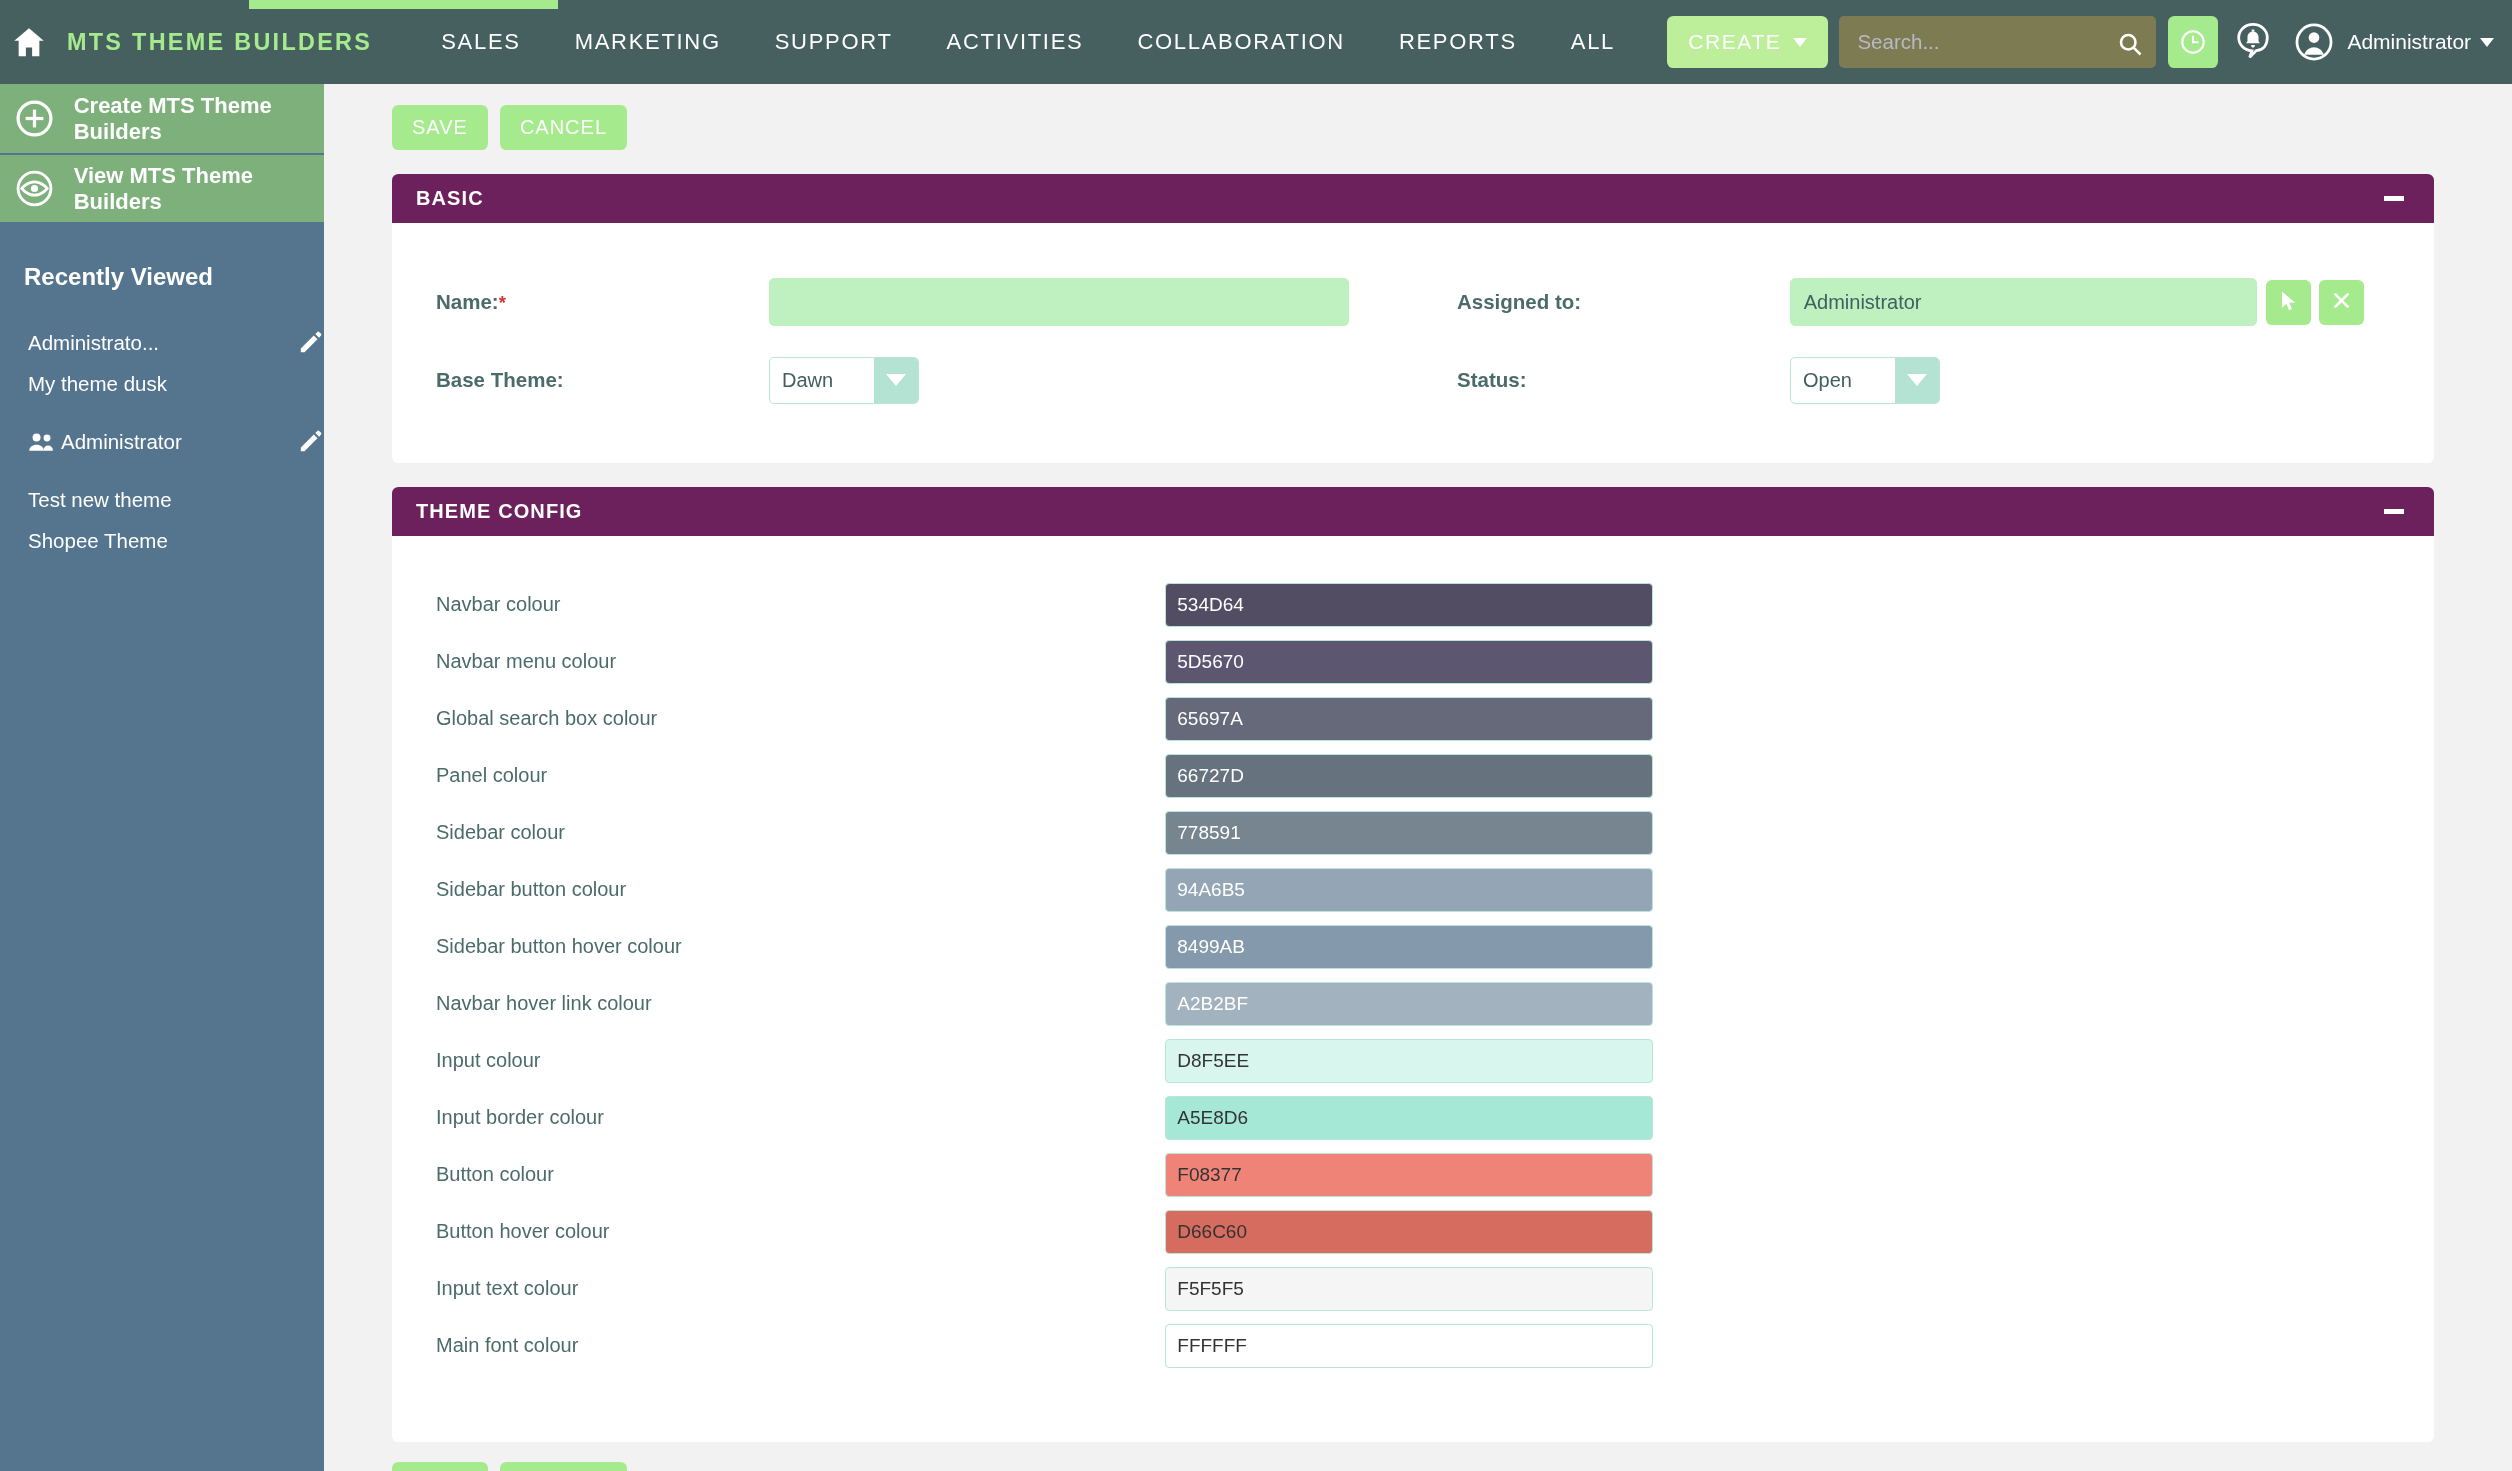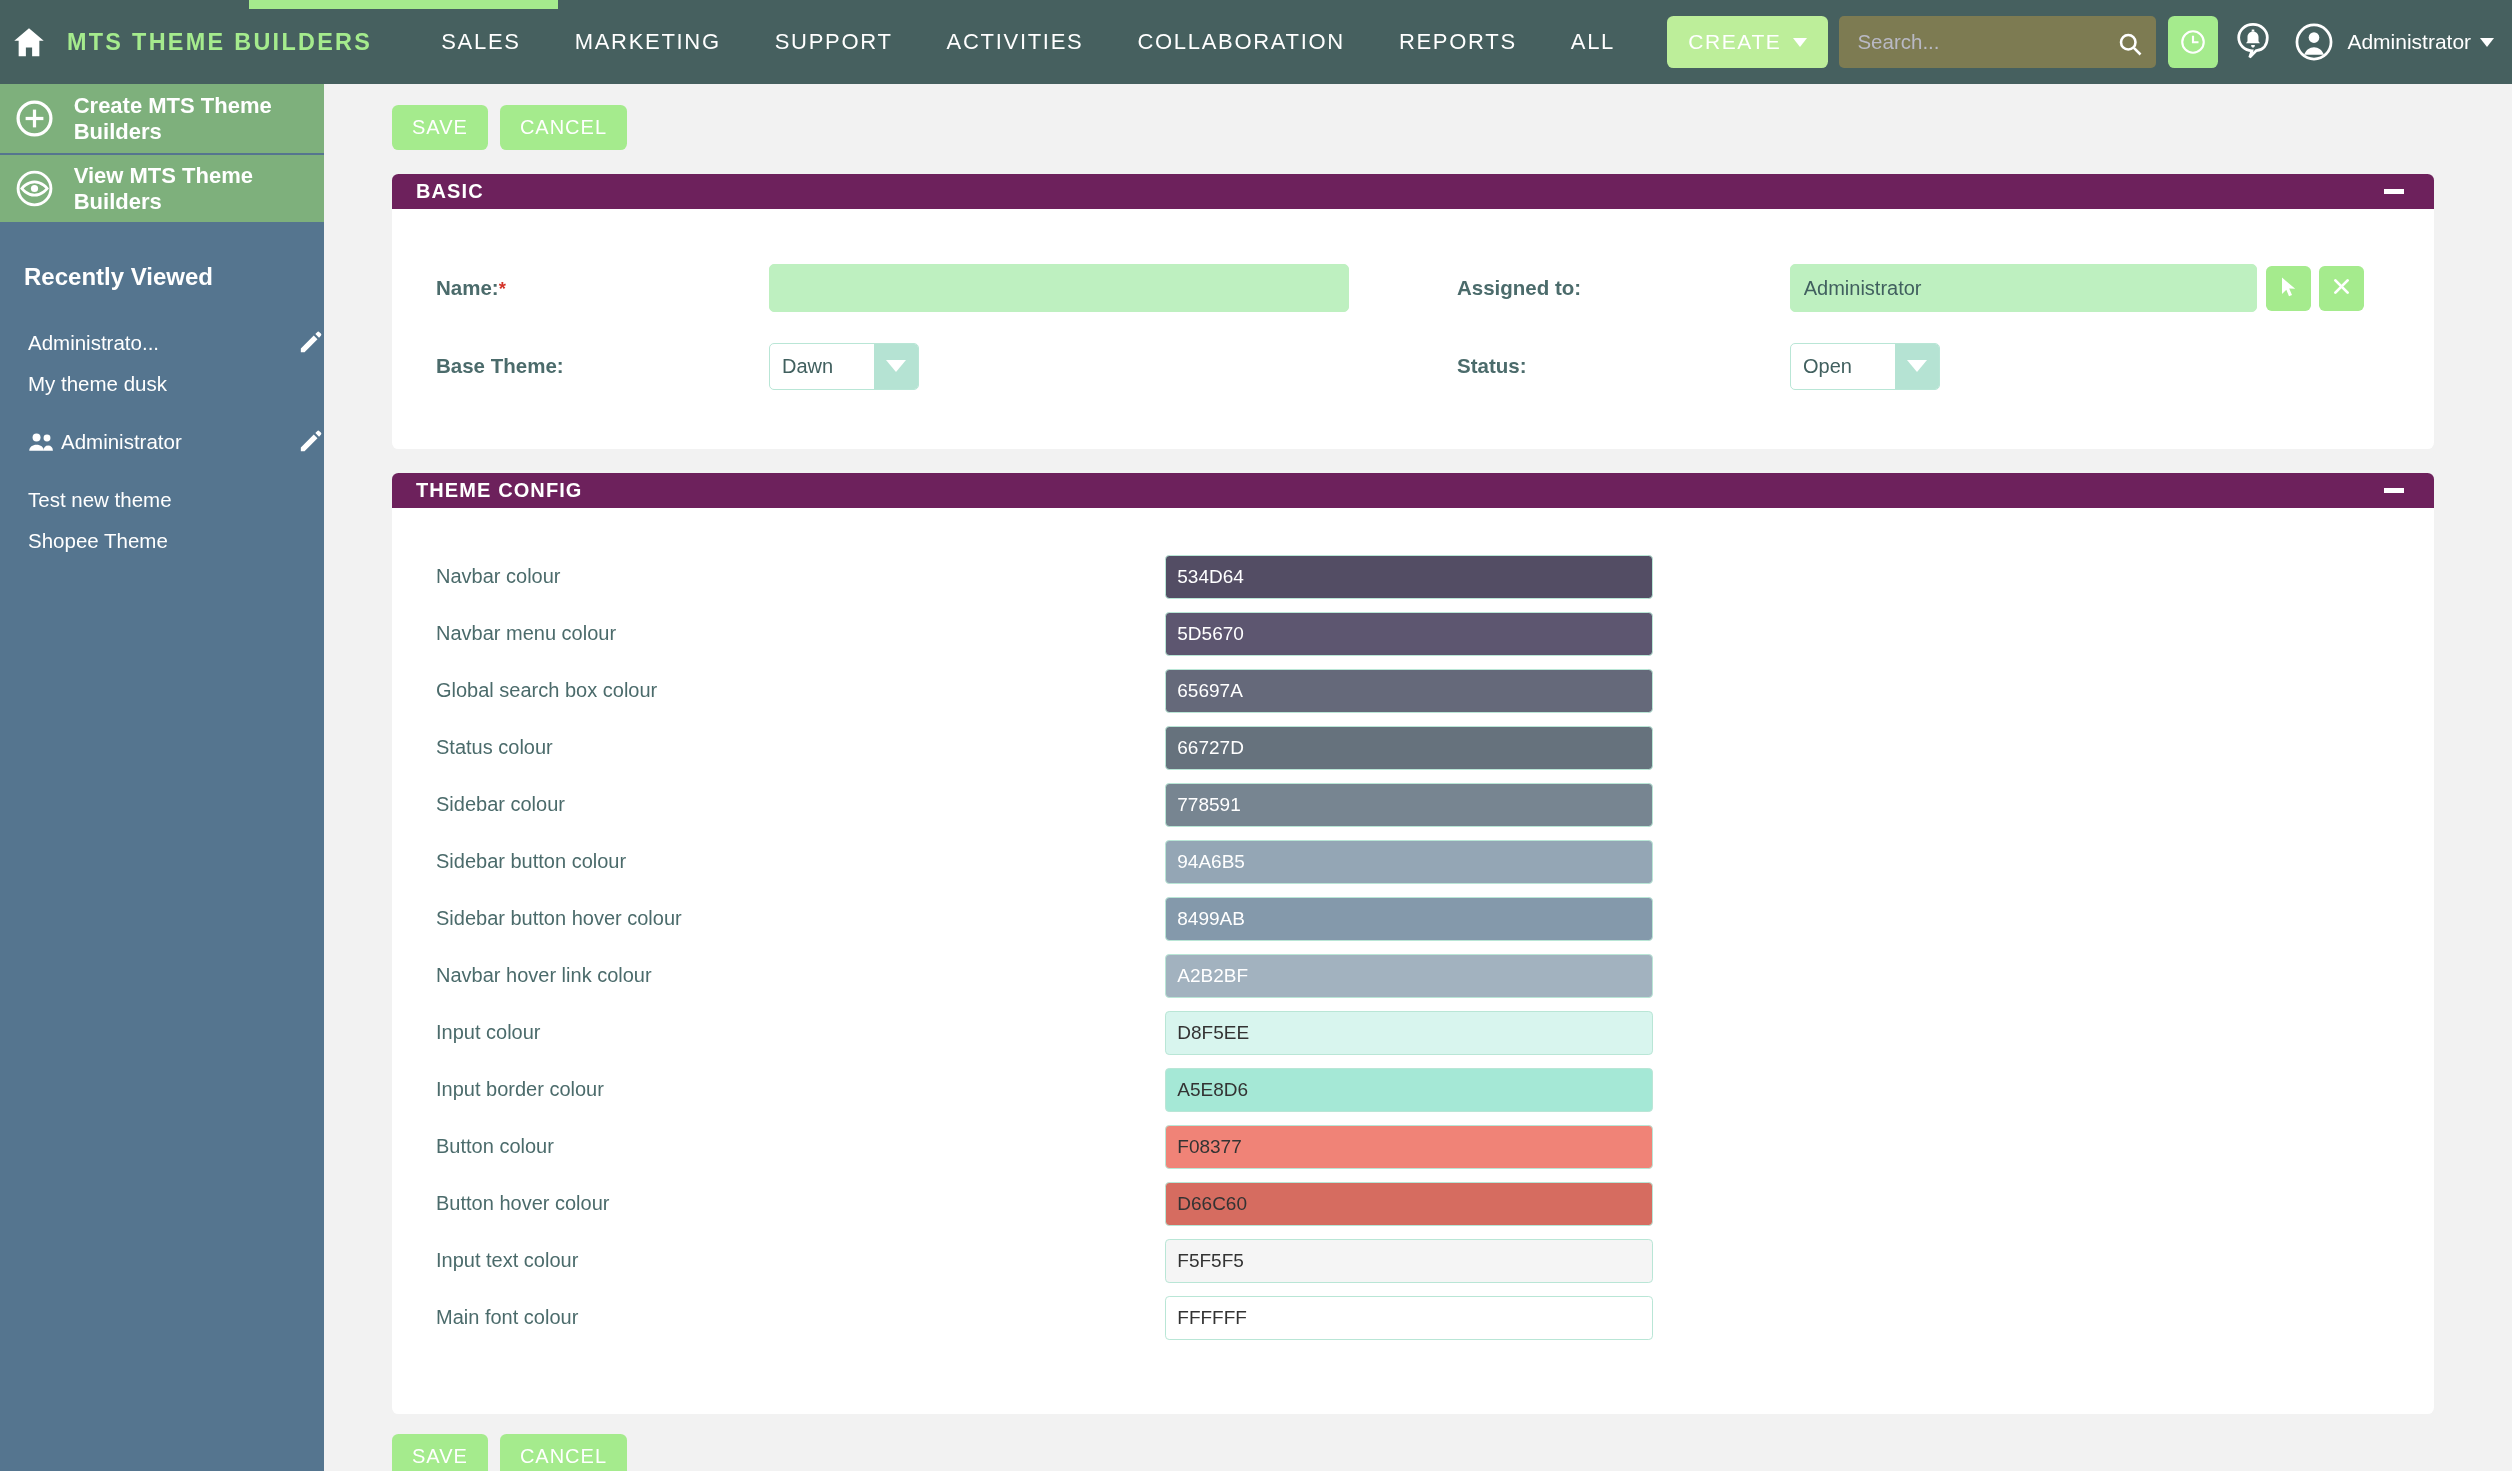--- a/index.html
+++ b/index.html
@@ -118,21 +118,21 @@
   }
   .toolbar-top { padding: 21px 0 0 68px; display: flex; gap: 12px; }
   .btn-green {
     background: #A5EB8D; color: #ffffff; border: none; border-radius: 6.4px;
     height: 45px; padding: 0 20px; font-size: 20px; letter-spacing: 1px;
     font-family: "Liberation Sans", sans-serif; cursor: pointer; font-weight: 500;
   }
 
   .panel { margin: 24px 57px 0 68px; }
   .panel-head {
-    background: #6D215C; border-radius: 6.4px 6.4px 0 0; height: 35px;
+    background: #6D215C; border-radius: 6.4px 6.4px 0 0; height: 49px;
     display: flex; align-items: center; justify-content: space-between;
     padding: 0 24px;
   }
   .panel-head-title {
     color: #ffffff; font-size: 20px; letter-spacing: 1.1px; font-weight: 600;
   }
   .panel-minimize {
     width: 33px; height: 33px; display: flex; align-items: center;
     justify-content: center; cursor: pointer;
   }
@@ -418,21 +418,21 @@
         </div>
         <div class="crow">
           <div class="crow-label">Navbar menu colour</div>
           <input type="text" class="color-input" value="5D5670" style="background: rgb(93, 86, 112); color: rgb(255, 255, 255);">
         </div>
         <div class="crow">
           <div class="crow-label">Global search box colour</div>
           <input type="text" class="color-input" value="65697A" style="background: rgb(101, 105, 122); color: rgb(255, 255, 255);">
         </div>
         <div class="crow">
-          <div class="crow-label">Status colour</div>
+          <div class="crow-label">Panel colour</div>
           <input type="text" class="color-input" value="66727D" style="background: rgb(102, 114, 125); color: rgb(255, 255, 255);">
         </div>
         <div class="crow">
           <div class="crow-label">Sidebar colour</div>
           <input type="text" class="color-input" value="778591" style="background: rgb(119, 133, 145); color: rgb(255, 255, 255);">
         </div>
         <div class="crow">
           <div class="crow-label">Sidebar button colour</div>
           <input type="text" class="color-input" value="94A6B5" style="background: rgb(148, 166, 181); color: rgb(255, 255, 255);">
         </div>

